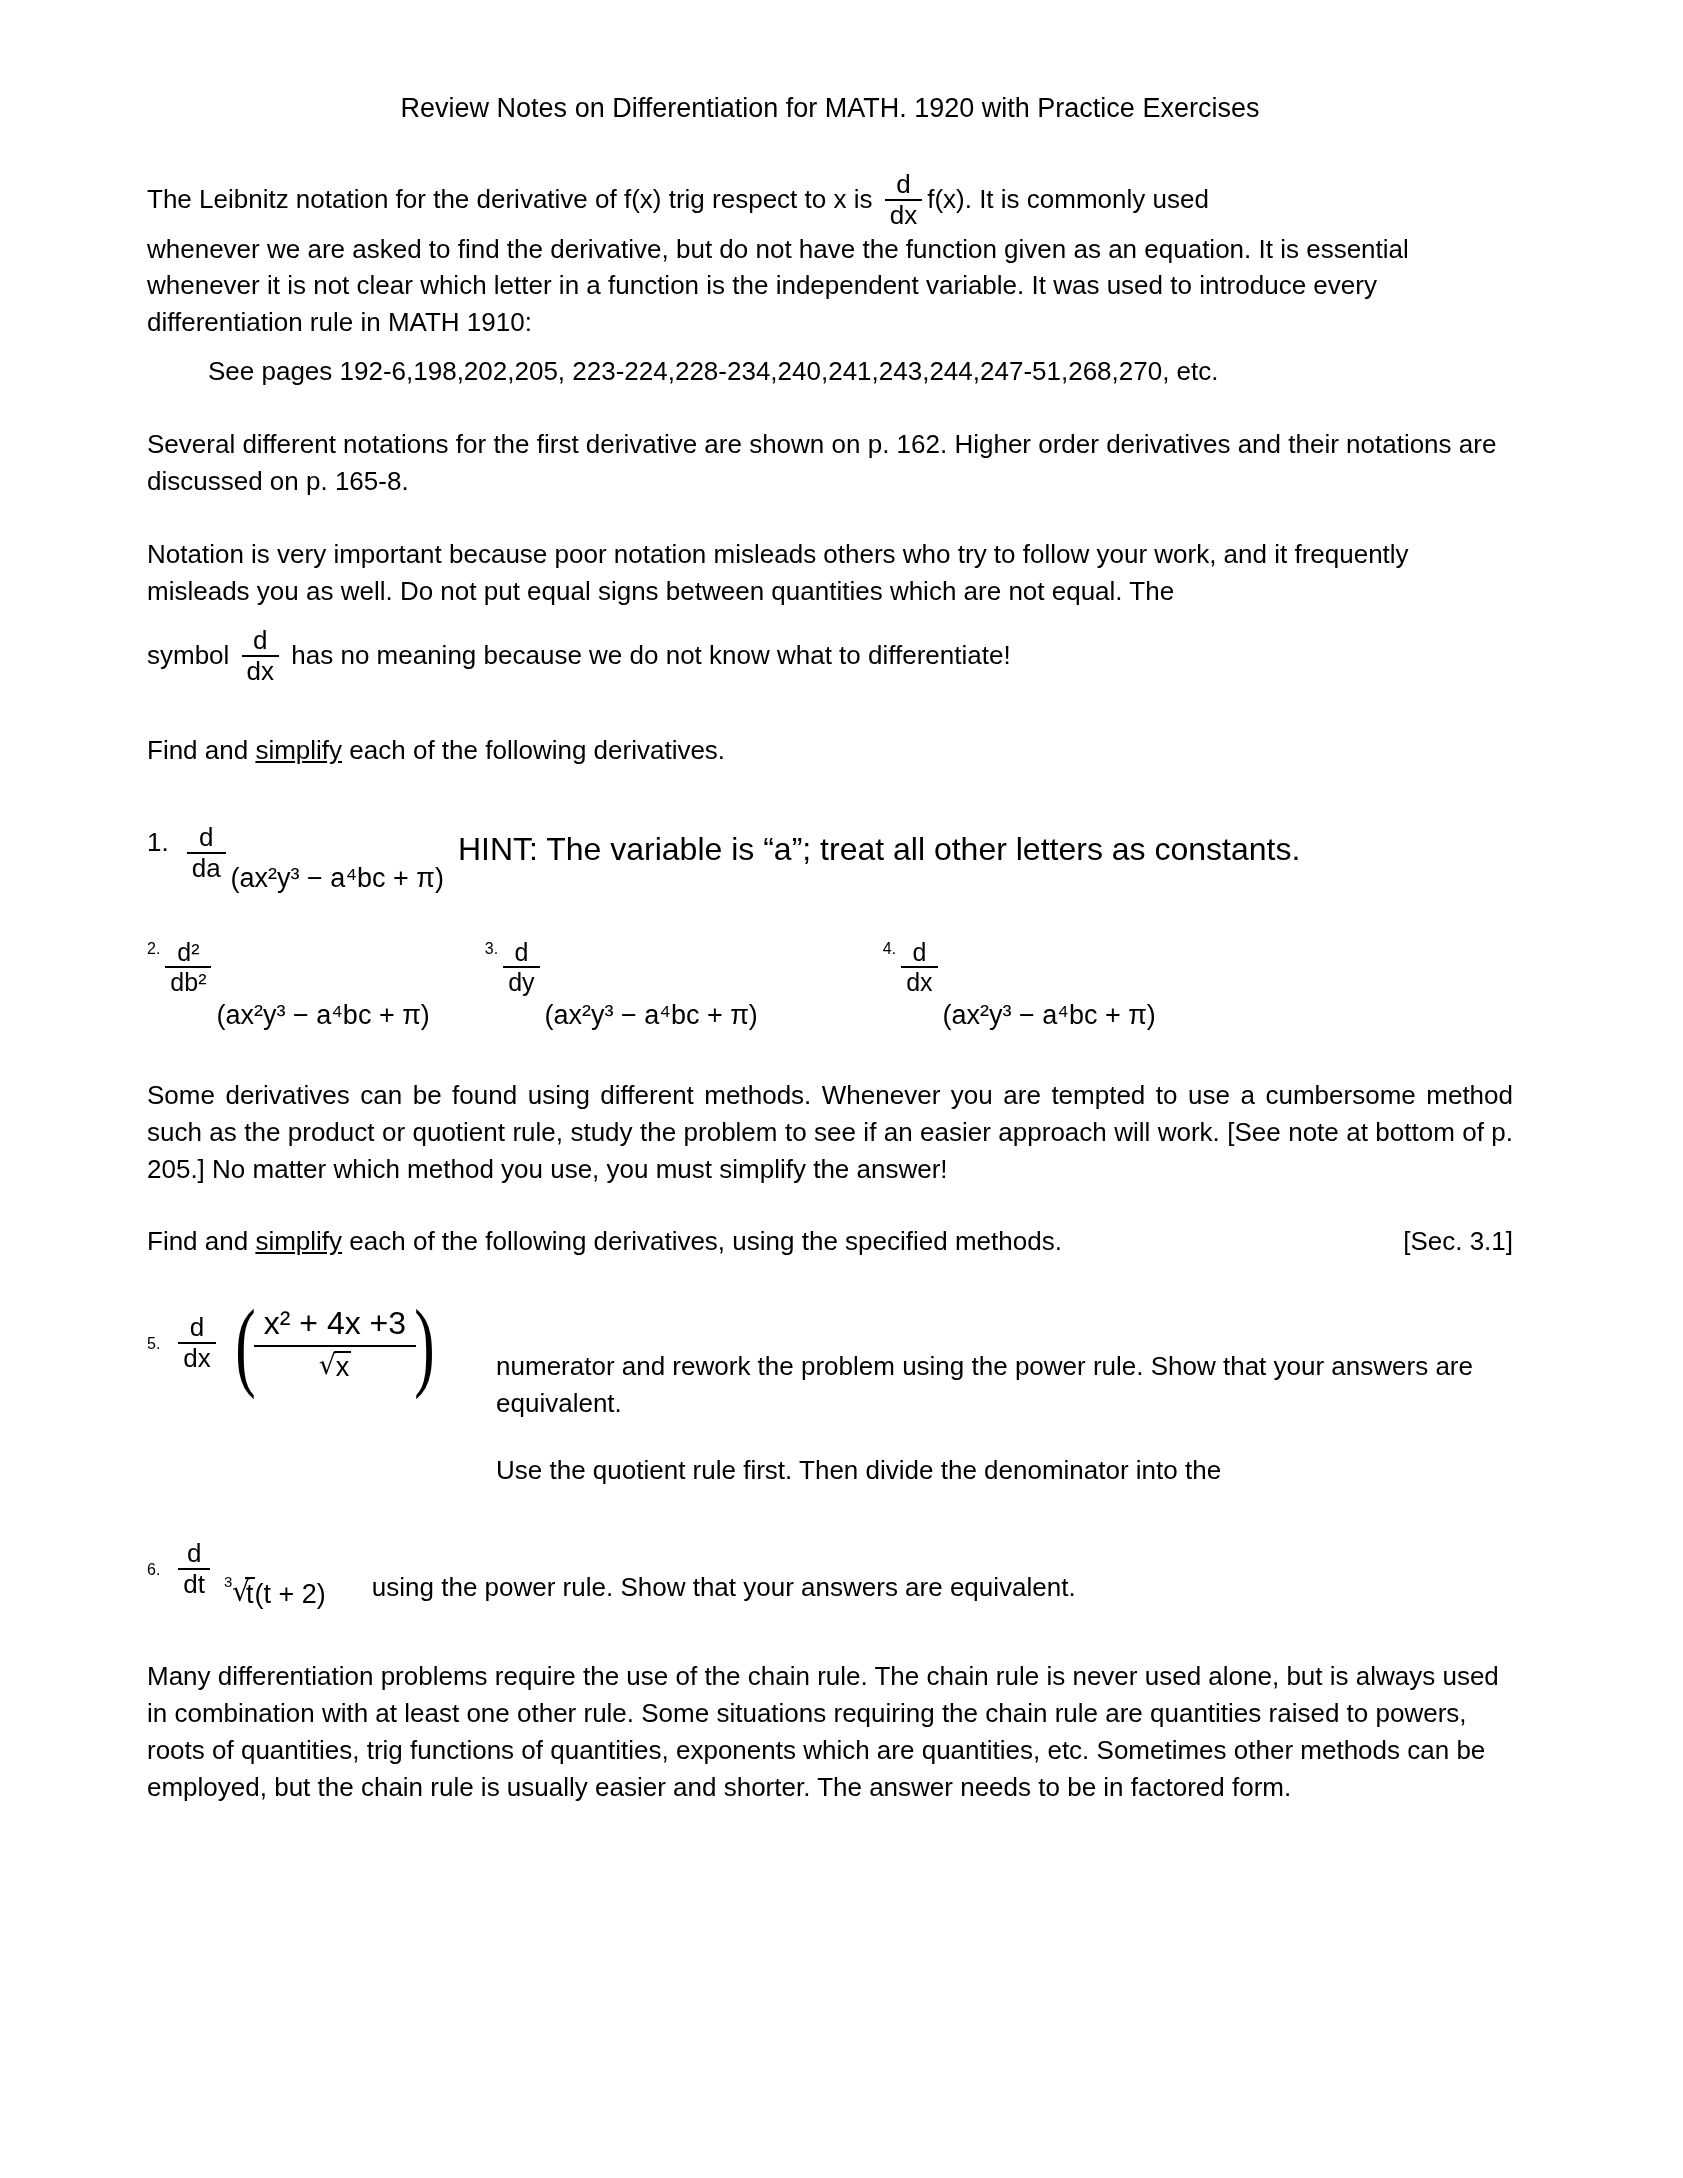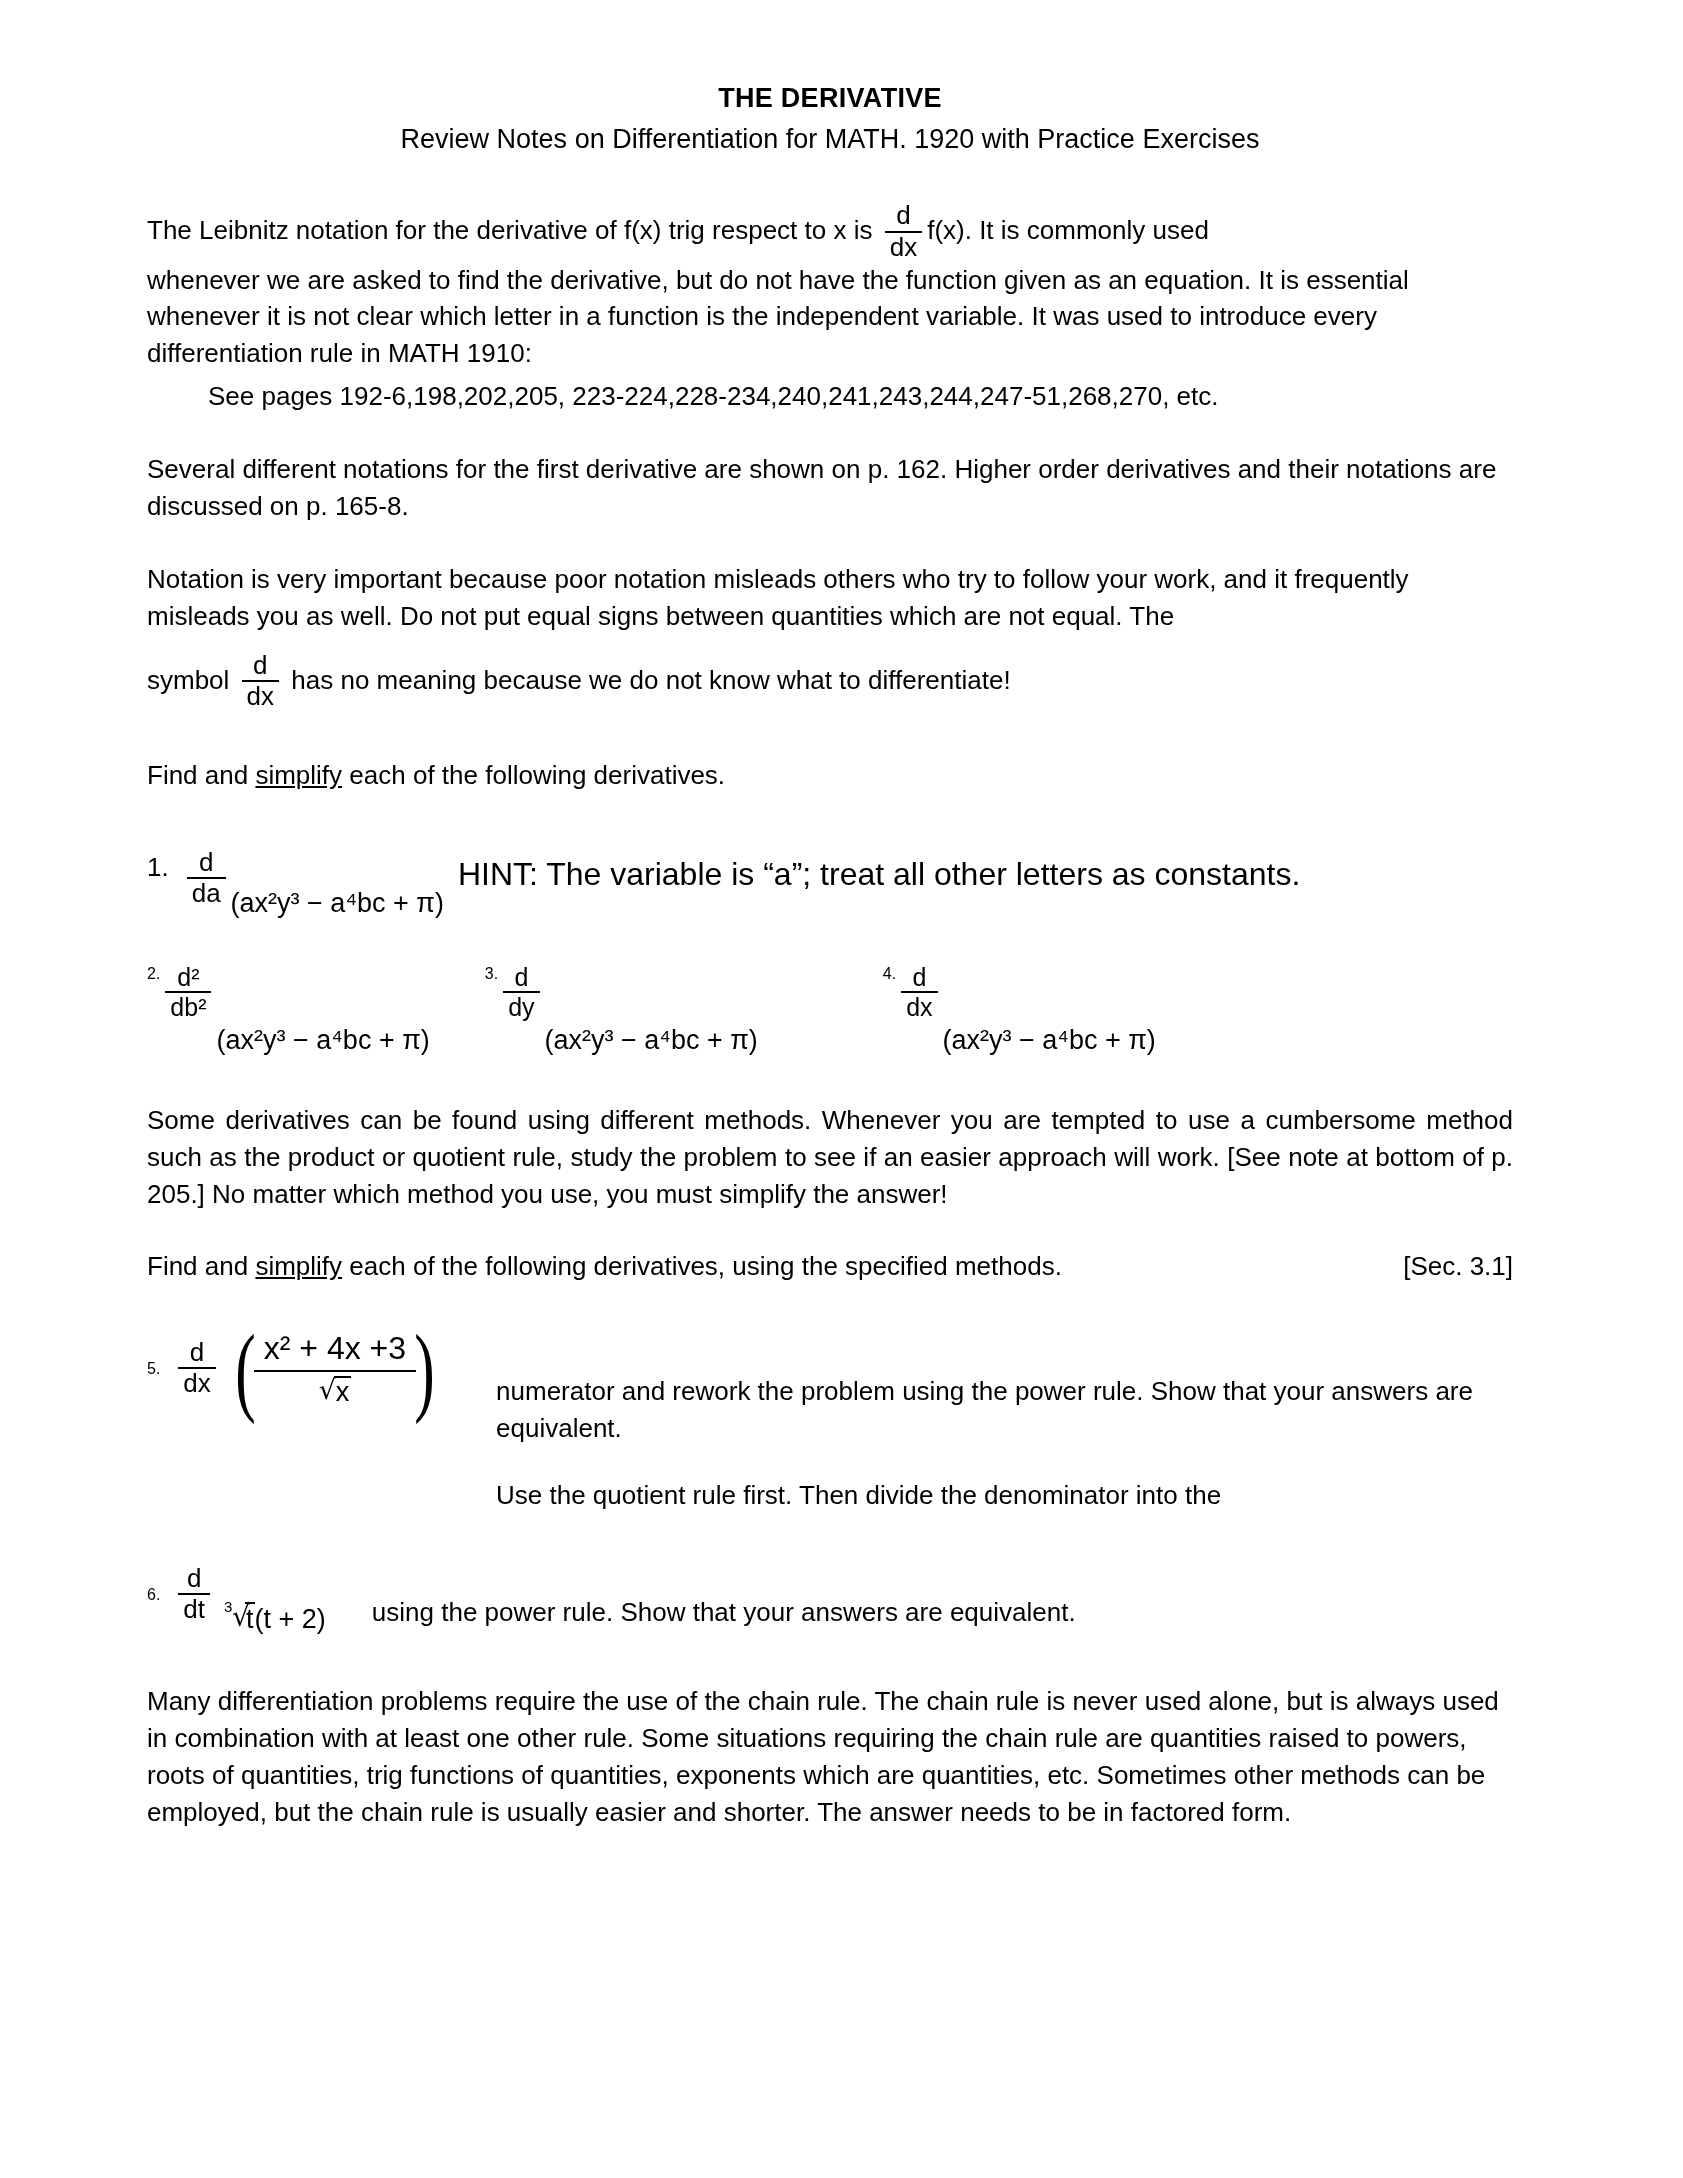--- a/index.html
+++ b/index.html
@@ -55,21 +55,21 @@
   }
   .para.justify { text-align: justify; text-justify: inter-word; }
   .para.tight { margin-top: 0; }
   .gap-lg { margin-top: 46px; }
   .gap-md { margin-top: 36px; }
   .gap-sm { margin-top: 18px; }
   .indent-line {
     font-size: 26px;
     line-height: 1.42;
     padding-left: 61px;
-    margin-top: 6px;
+    margin-top: 12px;
   }
   u.u { text-decoration: underline; margin-top: 6px; }
 
   
   .frac {
     display: inline-block;
     vertical-align: middle;
     text-align: center;
     line-height: 1.04;
     margin: 0 5px;
@@ -209,21 +209,20 @@
   .rtext.spread { text-align: justify; text-justify: inter-word; }
   .rtext.l2 { margin-top: 42px; }
   .sec-tag { float: right; }
 </style>
 </head>
 <body>
 
 <div class="page">
   <div class="content">
 
-    <div class="title">THE DERIVATIVE</div>
     <div class="subtitle">Review Notes on Differentiation for MATH. 1920 with Practice Exercises</div>
 
     <div class="para gap-lg">
       <span>The Leibnitz notation for the derivative of f(x) trig respect to x is</span>
       <span class="frac">
         <span class="num">d</span>
         <span class="den">dx</span>
       </span><span>f(x).  It is commonly used</span>
     </div>
 

